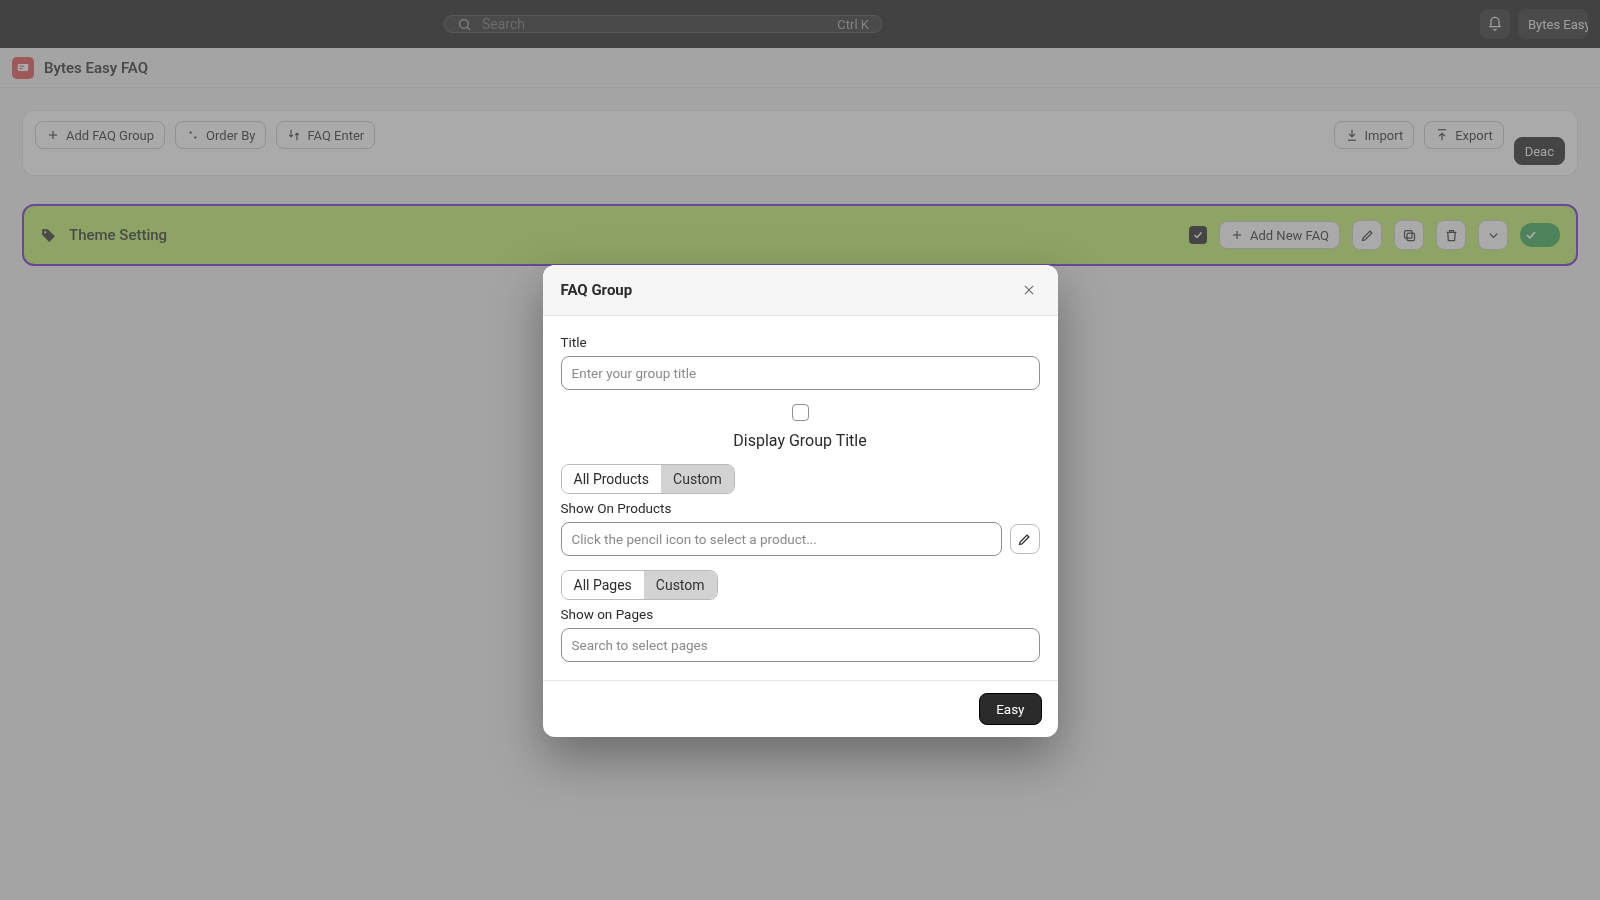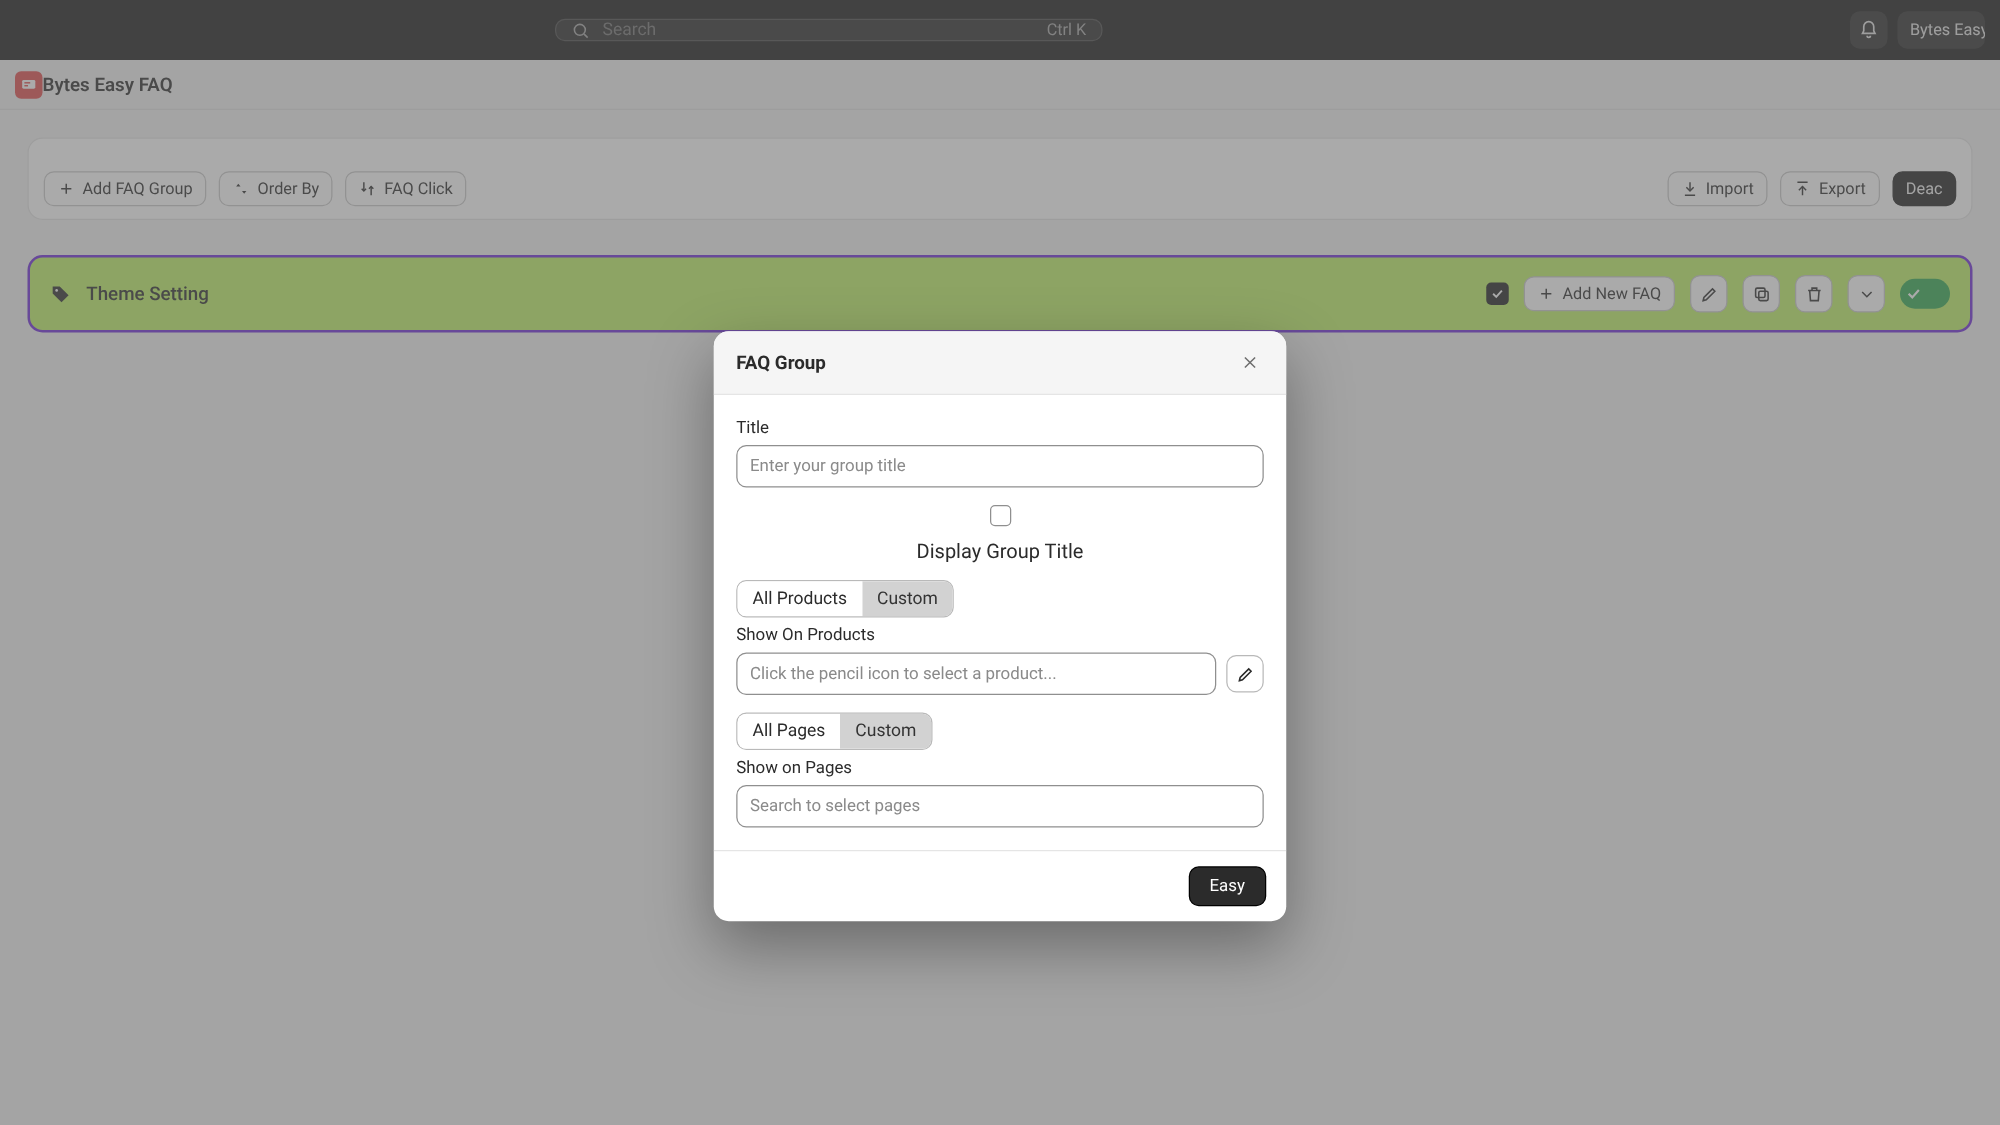--- a/index.html
+++ b/index.html
@@ -21,45 +21,45 @@
   .topbar{height:48px;background:var(--bg-dark);display:flex;align-items:center;padding:0 12px;color:#e5e5e5;}
   .topbar .spacer-left{flex:0 0 432px;}
   .search-wrap{flex:0 0 438px;height:18px;background:#2b2b2b;border:1px solid #4a4a4a;border-radius:8px;display:flex;align-items:center;padding:0 12px;color:#a7a7a7;gap:8px;}
   .search-wrap input{flex:1;background:transparent;border:none;outline:none;color:#d5d5d5;font-size:14px;}
   .search-wrap .kbd{font-size:13px;color:#a7a7a7;}
   .topbar .spacer-mid{flex:1;}
   .topbar .icon-btn{width:30px;height:30px;border-radius:8px;background:#2e2e2e;display:flex;align-items:center;justify-content:center;margin-right:8px;}
   .topbar .account{height:30px;border-radius:8px;background:#2e2e2e;display:flex;align-items:center;padding:0 10px;font-size:13px;color:#e5e5e5;white-space:nowrap;max-width:70px;overflow:hidden;}
 
   
-  .appbar{height:40px;background:#f1f1f1;border-bottom:1px solid #e3e3e3;display:flex;align-items:center;padding:0 12px;}
+  .appbar{height:40px;background:#f1f1f1;border-bottom:1px solid #e3e3e3;display:flex;align-items:center;padding:0 12px;gap:10px;}
   .app-icon{width:22px;height:22px;border-radius:5px;background:#e34c4c;display:flex;align-items:center;justify-content:center;}
   .app-icon svg{width:14px;height:14px;}
   .app-title{font-size:15px;font-weight:600;color:#2b2b2b;}
 
   
   .content{padding:22px;}
-  .toolbar{background:#fff;border:1px solid #e3e3e3;border-radius:12px;padding:10px 12px;display:flex;align-items:flex-end;gap:10px;}
+  .toolbar{background:#fff;border:1px solid #e3e3e3;border-radius:12px;padding:10px 12px;display:flex;align-items:flex-start;gap:10px;}
   .toolbar .grow{flex:1;}
   .tbtn{height:28px;background:var(--btn-bg);border:1px solid var(--border);border-radius:8px;display:inline-flex;align-items:center;gap:6px;padding:0 10px;font-size:13px;color:#2b2b2b;cursor:pointer;}
   .tbtn.dark{background:#1f1f1f;color:#f2f2f2;border-color:#1f1f1f;margin-top:16px;}
   .tbtn svg{width:14px;height:14px;}
 
   .group-panel{margin-top:28px;background:#bef264;border:2px solid #6d28d9;border-radius:12px;padding:14px 16px;display:flex;align-items:center;gap:12px;}
   .group-panel .title{font-size:15px;font-weight:500;}
   .group-panel .grow{flex:1;}
   .chk{width:18px;height:18px;border-radius:4px;background:#1f1f1f;display:flex;align-items:center;justify-content:center;}
   .icon-square{width:30px;height:30px;border:1px solid var(--border);border-radius:8px;display:flex;align-items:center;justify-content:center;background:#fff;cursor:pointer;}
   .icon-square svg{width:15px;height:15px;}
   .toggle-pill{width:40px;height:24px;border-radius:20px;background:#2fa84f;position:relative;display:flex;align-items:center;padding-left:4px;}
   .toggle-pill svg{width:14px;height:14px;}
 
   
   .overlay{position:absolute;inset:0;background:var(--overlay);display:flex;align-items:flex-start;justify-content:center;padding-top:265px;}
-  .modal{width:458px;background:#fff;border-radius:12px;box-shadow:0 20px 50px rgba(0,0,0,0.35);overflow:hidden;}
+  .modal{width:515px;background:#fff;border-radius:12px;box-shadow:0 20px 50px rgba(0,0,0,0.35);overflow:hidden;}
   .modal-header{display:flex;align-items:center;padding:14px 18px;border-bottom:1px solid #e5e5e5;background:#f5f5f5;}
   .modal-header .mtitle{font-size:15px;font-weight:700;flex:1;}
   .modal-header .close{width:22px;height:22px;display:flex;align-items:center;justify-content:center;color:#6c6c6c;cursor:pointer;}
   .modal-body{padding:18px;}
   .label{font-size:13.5px;color:#2b2b2b;margin-bottom:6px;}
   .text-input{width:100%;height:30px;border:1px solid #8f8f8f;border-radius:8px;padding:16px 10px;font-size:13.5px;color:#2b2b2b;outline:none;}
   .text-input::placeholder{color:#8a8a8a;}
   .chk-row{display:flex;align-items:center;gap:10px;margin:14px 0 14px 0;flex-direction:column;}
   .chk-box{width:17px;height:17px;border:1.5px solid #8f8f8f;border-radius:4px;background:#fff;}
   .seg{display:inline-flex;border:1px solid #b9b9b9;border-radius:8px;overflow:hidden;margin-bottom:6px;}
@@ -134,21 +134,21 @@
     </div>
     <div class="tbtn">
       <span>
           <svg viewBox="0 0 24 24" fill="none" stroke="#2b2b2b" stroke-width="2">
             <path d="M7 3v12"></path>
             <path d="M4 12l3 3 3-3"></path>
             <path d="M17 21V9"></path>
             <path d="M14 12l3-3 3 3"></path>
           </svg>
         </span>
-      <span>FAQ Click</span>
+      <span>FAQ Enter</span>
     </div>
     <div class="grow"></div>
     <div class="tbtn">
       <span>
           <svg viewBox="0 0 24 24" fill="none" stroke="#2b2b2b" stroke-width="2">
             <path d="M12 3v12"></path>
             <path d="M7 10l5 5 5-5"></path>
             <path d="M5 21h14"></path>
           </svg>
         </span>

